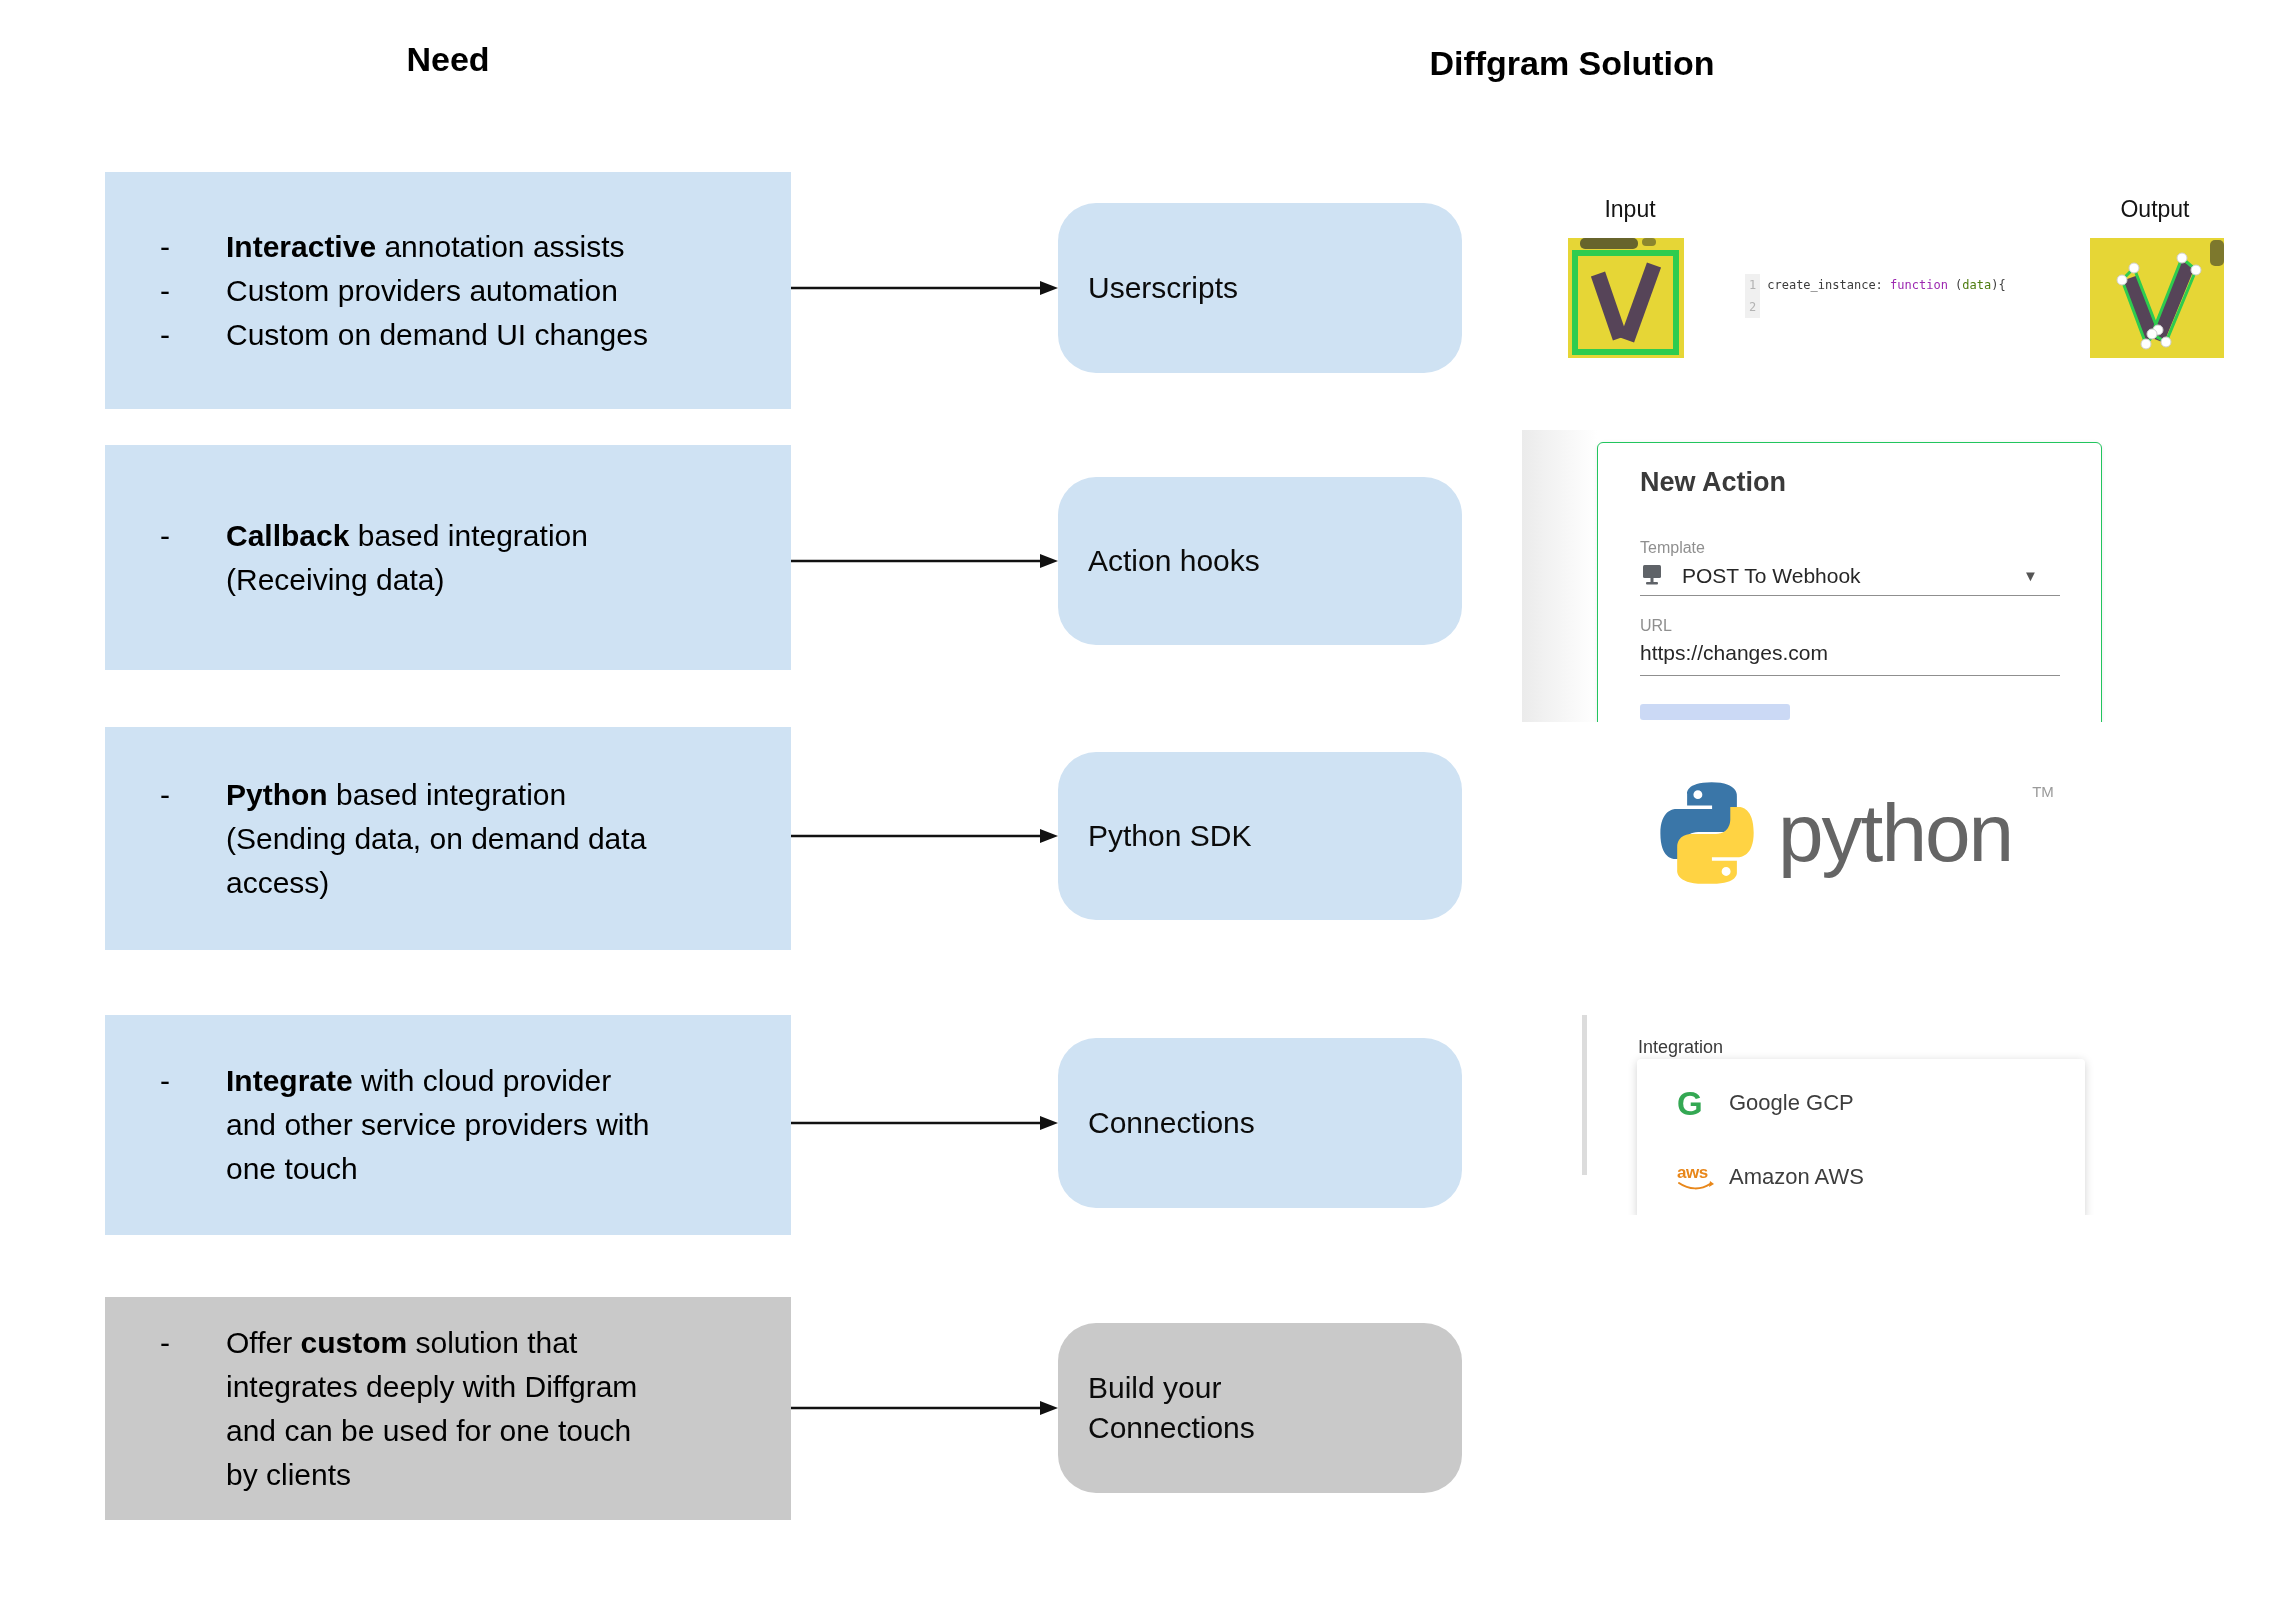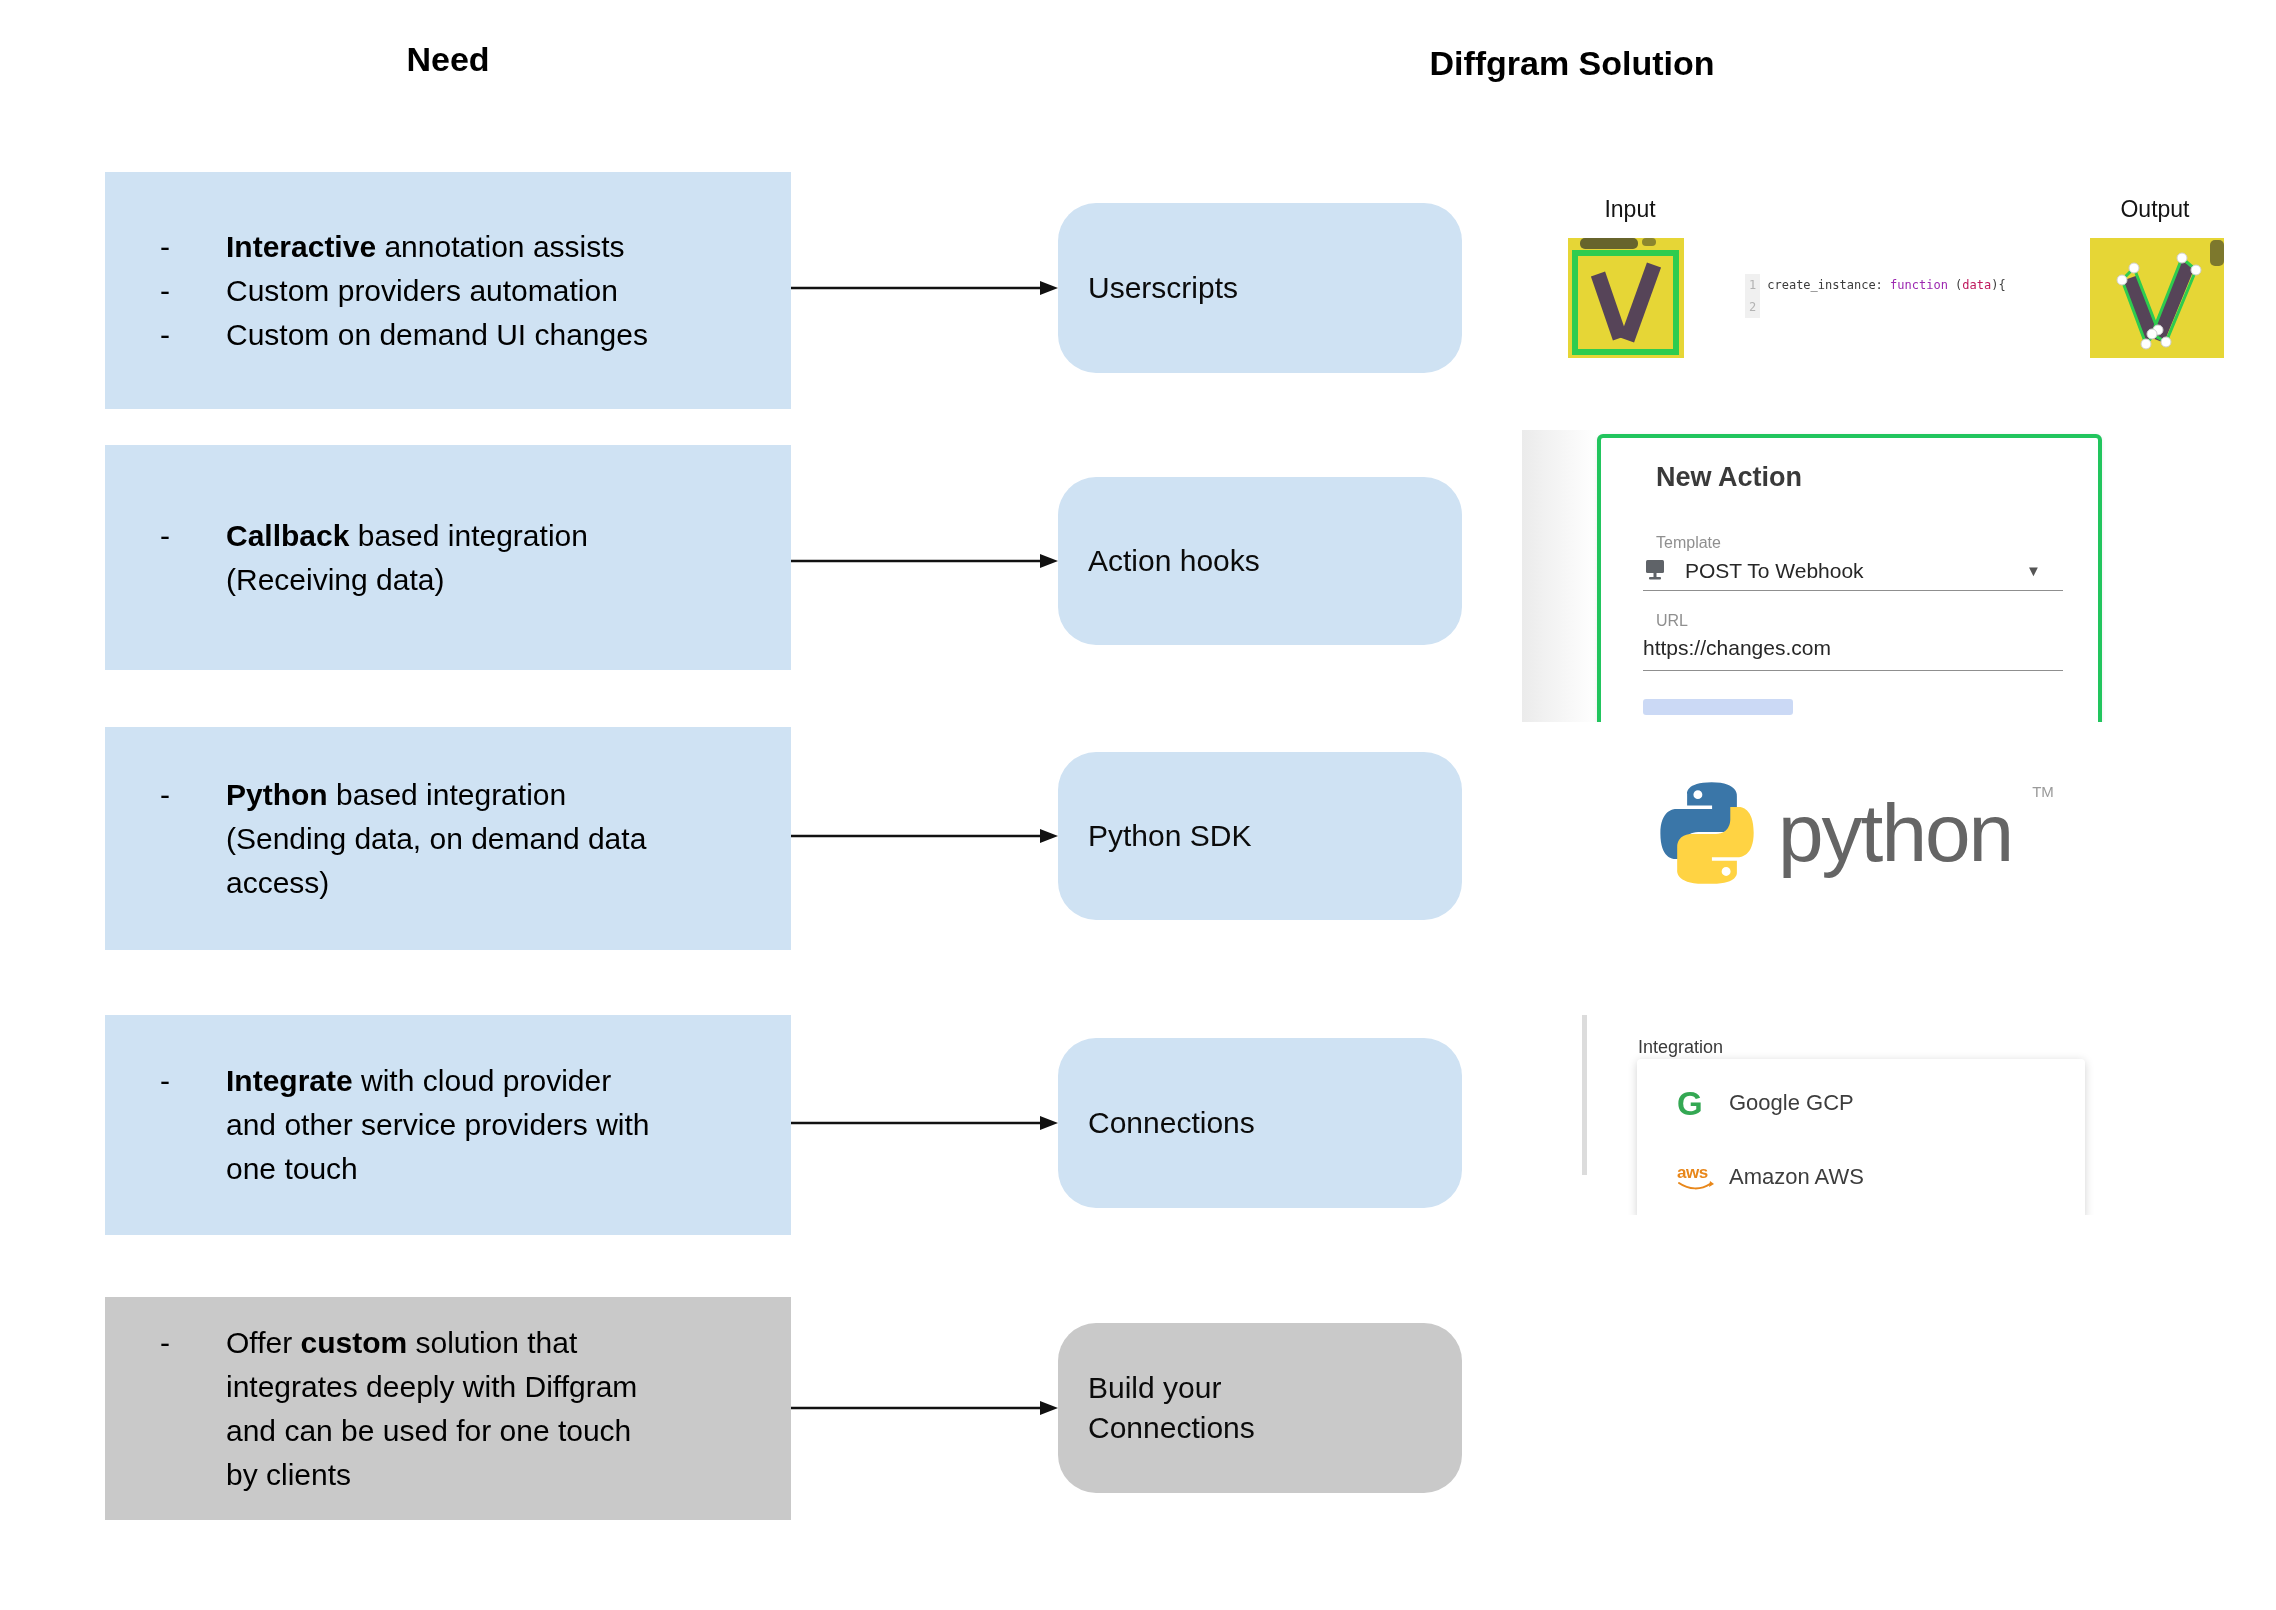--- a/index.html
+++ b/index.html
@@ -29,25 +29,25 @@
     padding-left:30px;box-sizing:border-box;font-size:30px;line-height:40px;color:#0b0b0b;
   }
   .sol-box.gray{background:#c9c9c9;}
   
   .ill-userscripts{position:absolute;left:1540px;top:190px;width:700px;height:190px;}
   .io-label{position:absolute;top:6px;font-size:23px;color:#141414;text-align:center;}
   .code-wrap{position:absolute;left:205px;top:84px;display:flex;font-family:"DejaVu Sans Mono",monospace;font-size:12px;line-height:22px;}
   .code-gutter{background:#f0f0f0;color:#b3b3b3;text-align:right;padding:0 4px;}
   .code-lines{padding-left:7px;color:#3c3c3c;white-space:pre;}
   .kw{color:#9c27b0;}
-  .vr{color:#be185d;text-align:center;}
+  .vr{color:#4d7c0f;text-align:center;}
   
   .ill-action{position:absolute;left:1522px;top:430px;width:660px;height:292px;overflow:hidden;background:#fff;}
   .ill-action .lgrad{position:absolute;left:0;top:0;width:75px;height:100%;background:linear-gradient(to right,#ebebeb,#ffffff);}
-  .na-card{position:absolute;left:75px;top:4px;width:505px;height:300px;background:#fff;border:4px solid #22c55e;border-radius:6px;box-shadow:0 1px 4px rgba(0,0,0,.08);box-sizing:border-box;padding-left:55px;}
+  .na-card{position:absolute;left:75px;top:12px;width:505px;height:300px;background:#fff;border:1px solid #22c55e;border-radius:6px;box-shadow:0 1px 4px rgba(0,0,0,.08);box-sizing:border-box;padding-left:42px;}
   .na-title{position:absolute;top:24px;font-size:27px;font-weight:bold;color:#3a3a3a;}
   .na-label{position:absolute;font-size:16px;color:#8f8f8f;}
   .na-value{position:absolute;font-size:21px;color:#272727;}
   .na-line{position:absolute;left:42px;width:420px;border-bottom:1.5px solid #8f8f8f;}
   .na-caret{position:absolute;left:425px;font-size:15px;color:#555;}
   .na-clip{position:absolute;left:42px;top:261px;width:150px;height:16px;background:#b9ccf2;opacity:.75;border-radius:3px;}
   .tmpl-icon{position:absolute;left:42px;top:120px;}
   .tmpl-value{left:84px;top:121px;}
   
   .ill-python{position:absolute;left:1660px;top:765px;width:480px;height:135px;display:flex;align-items:center;}

